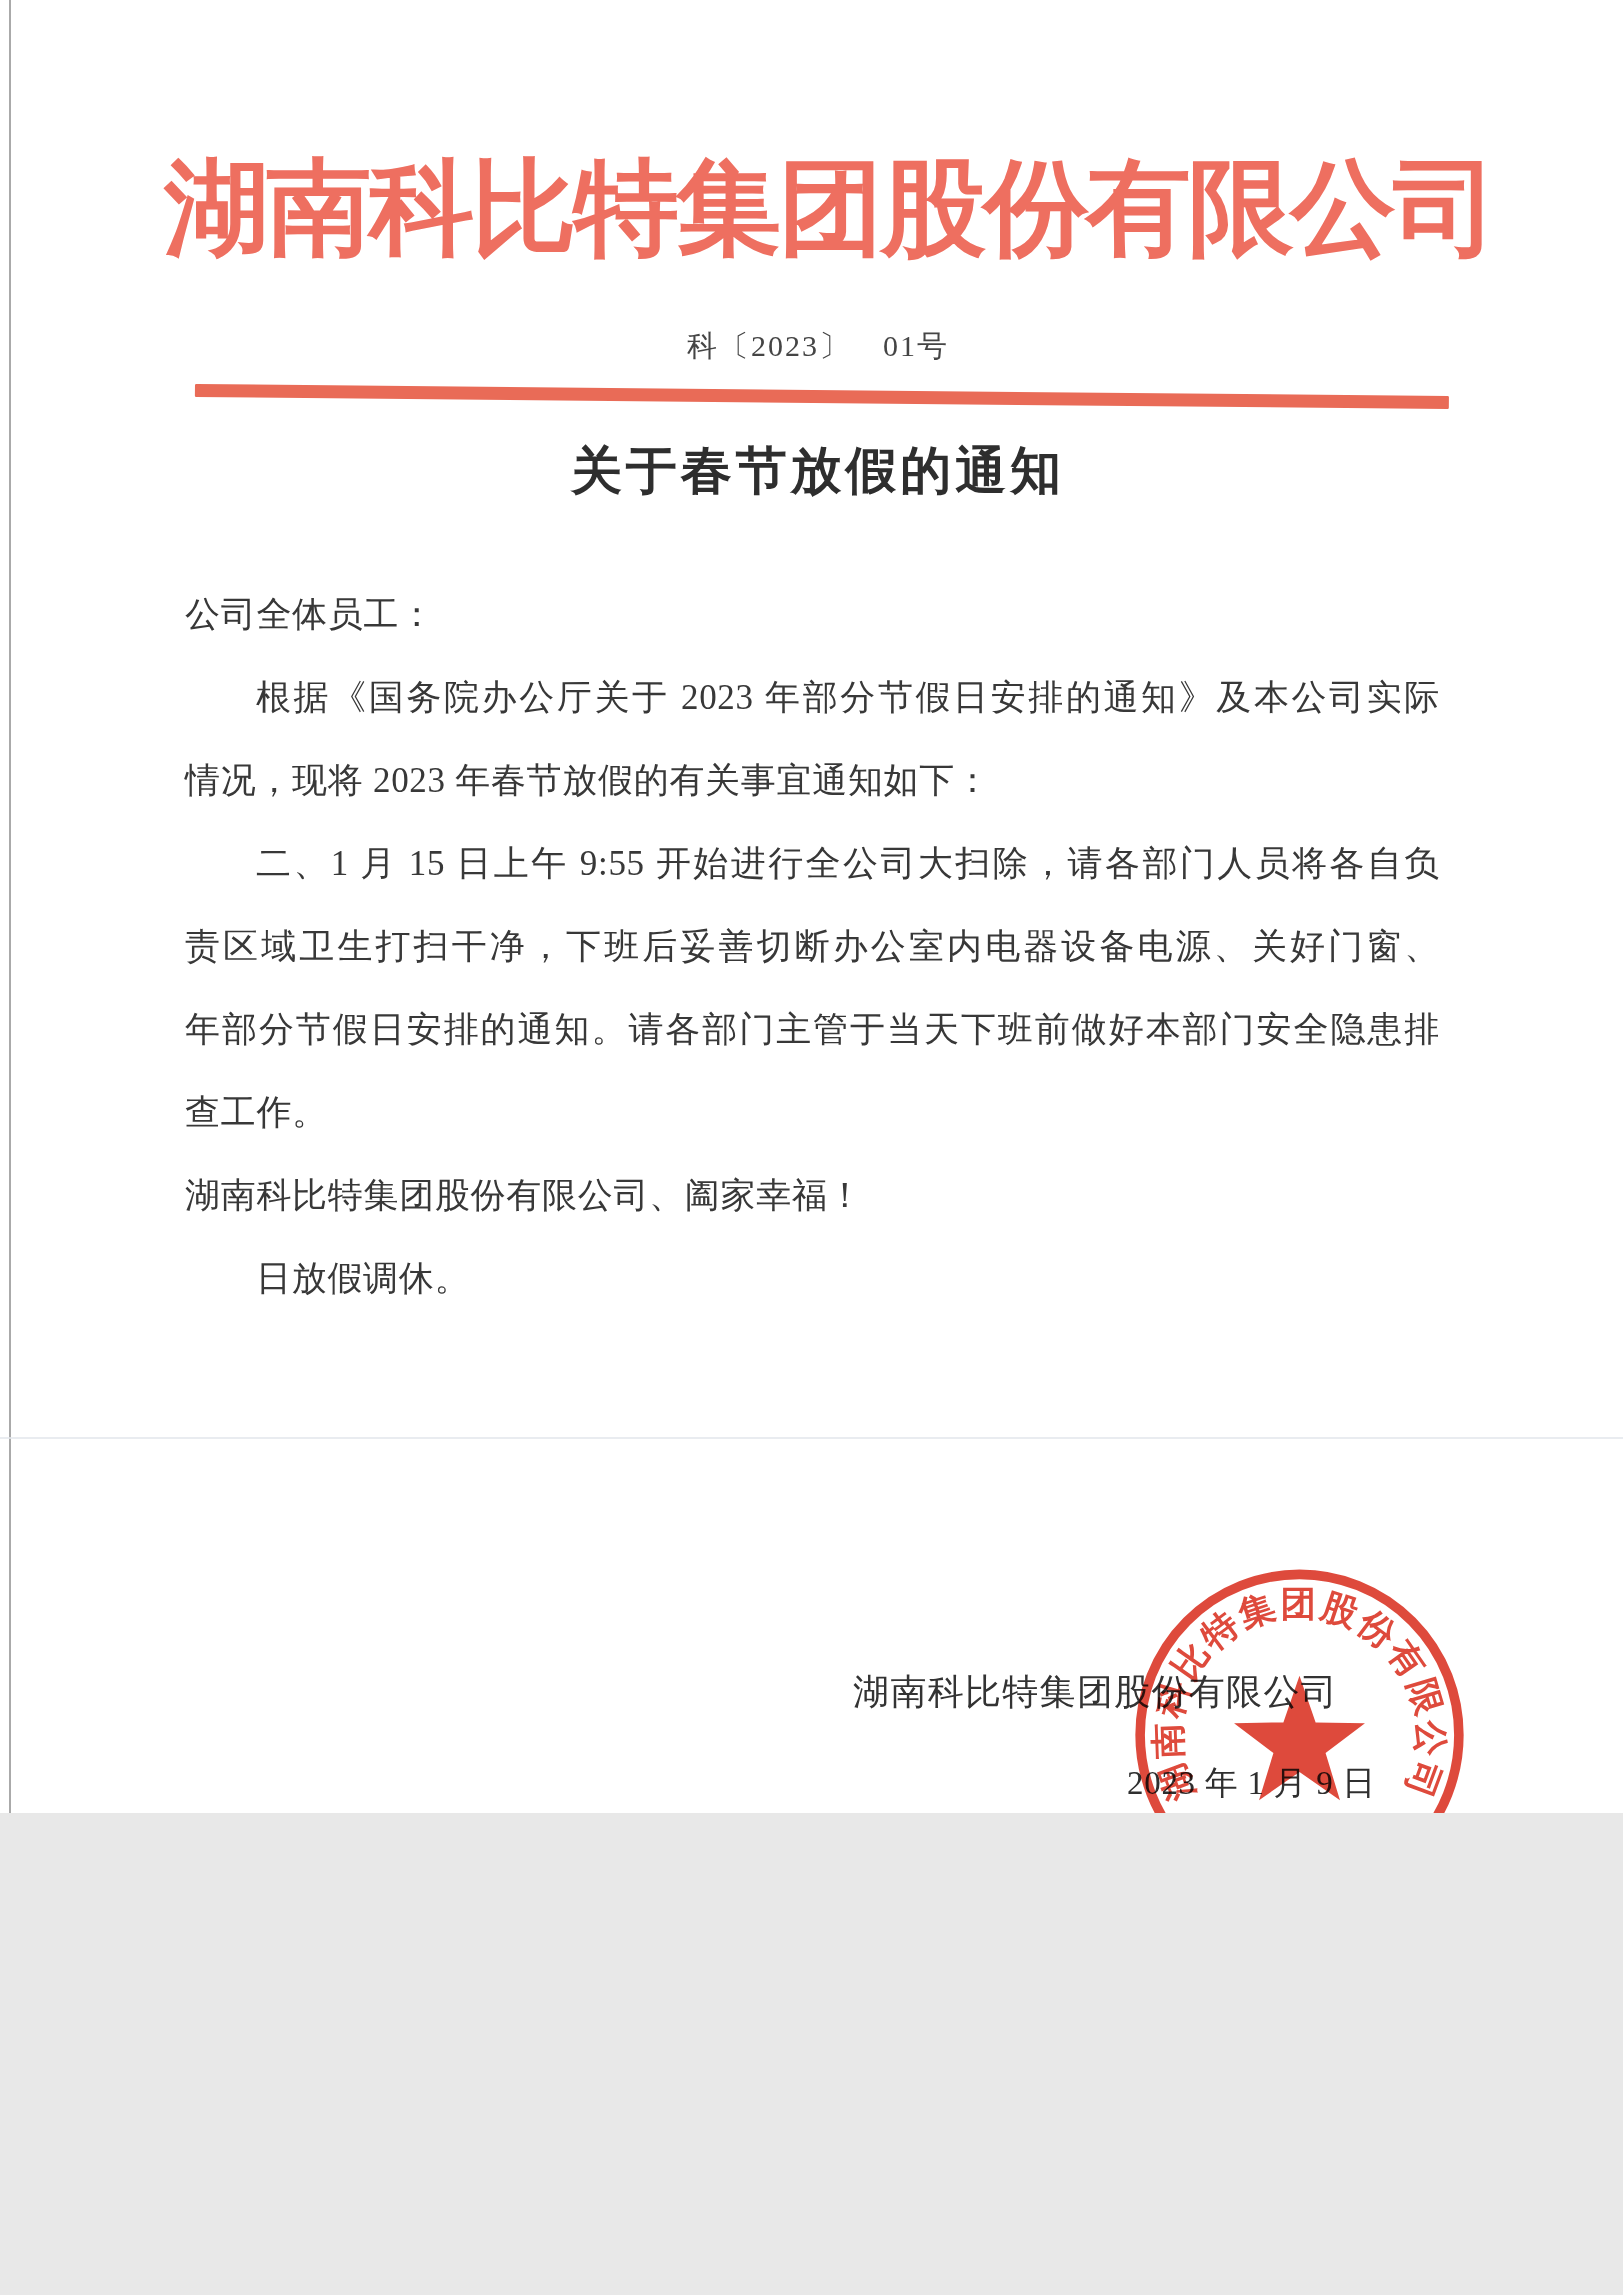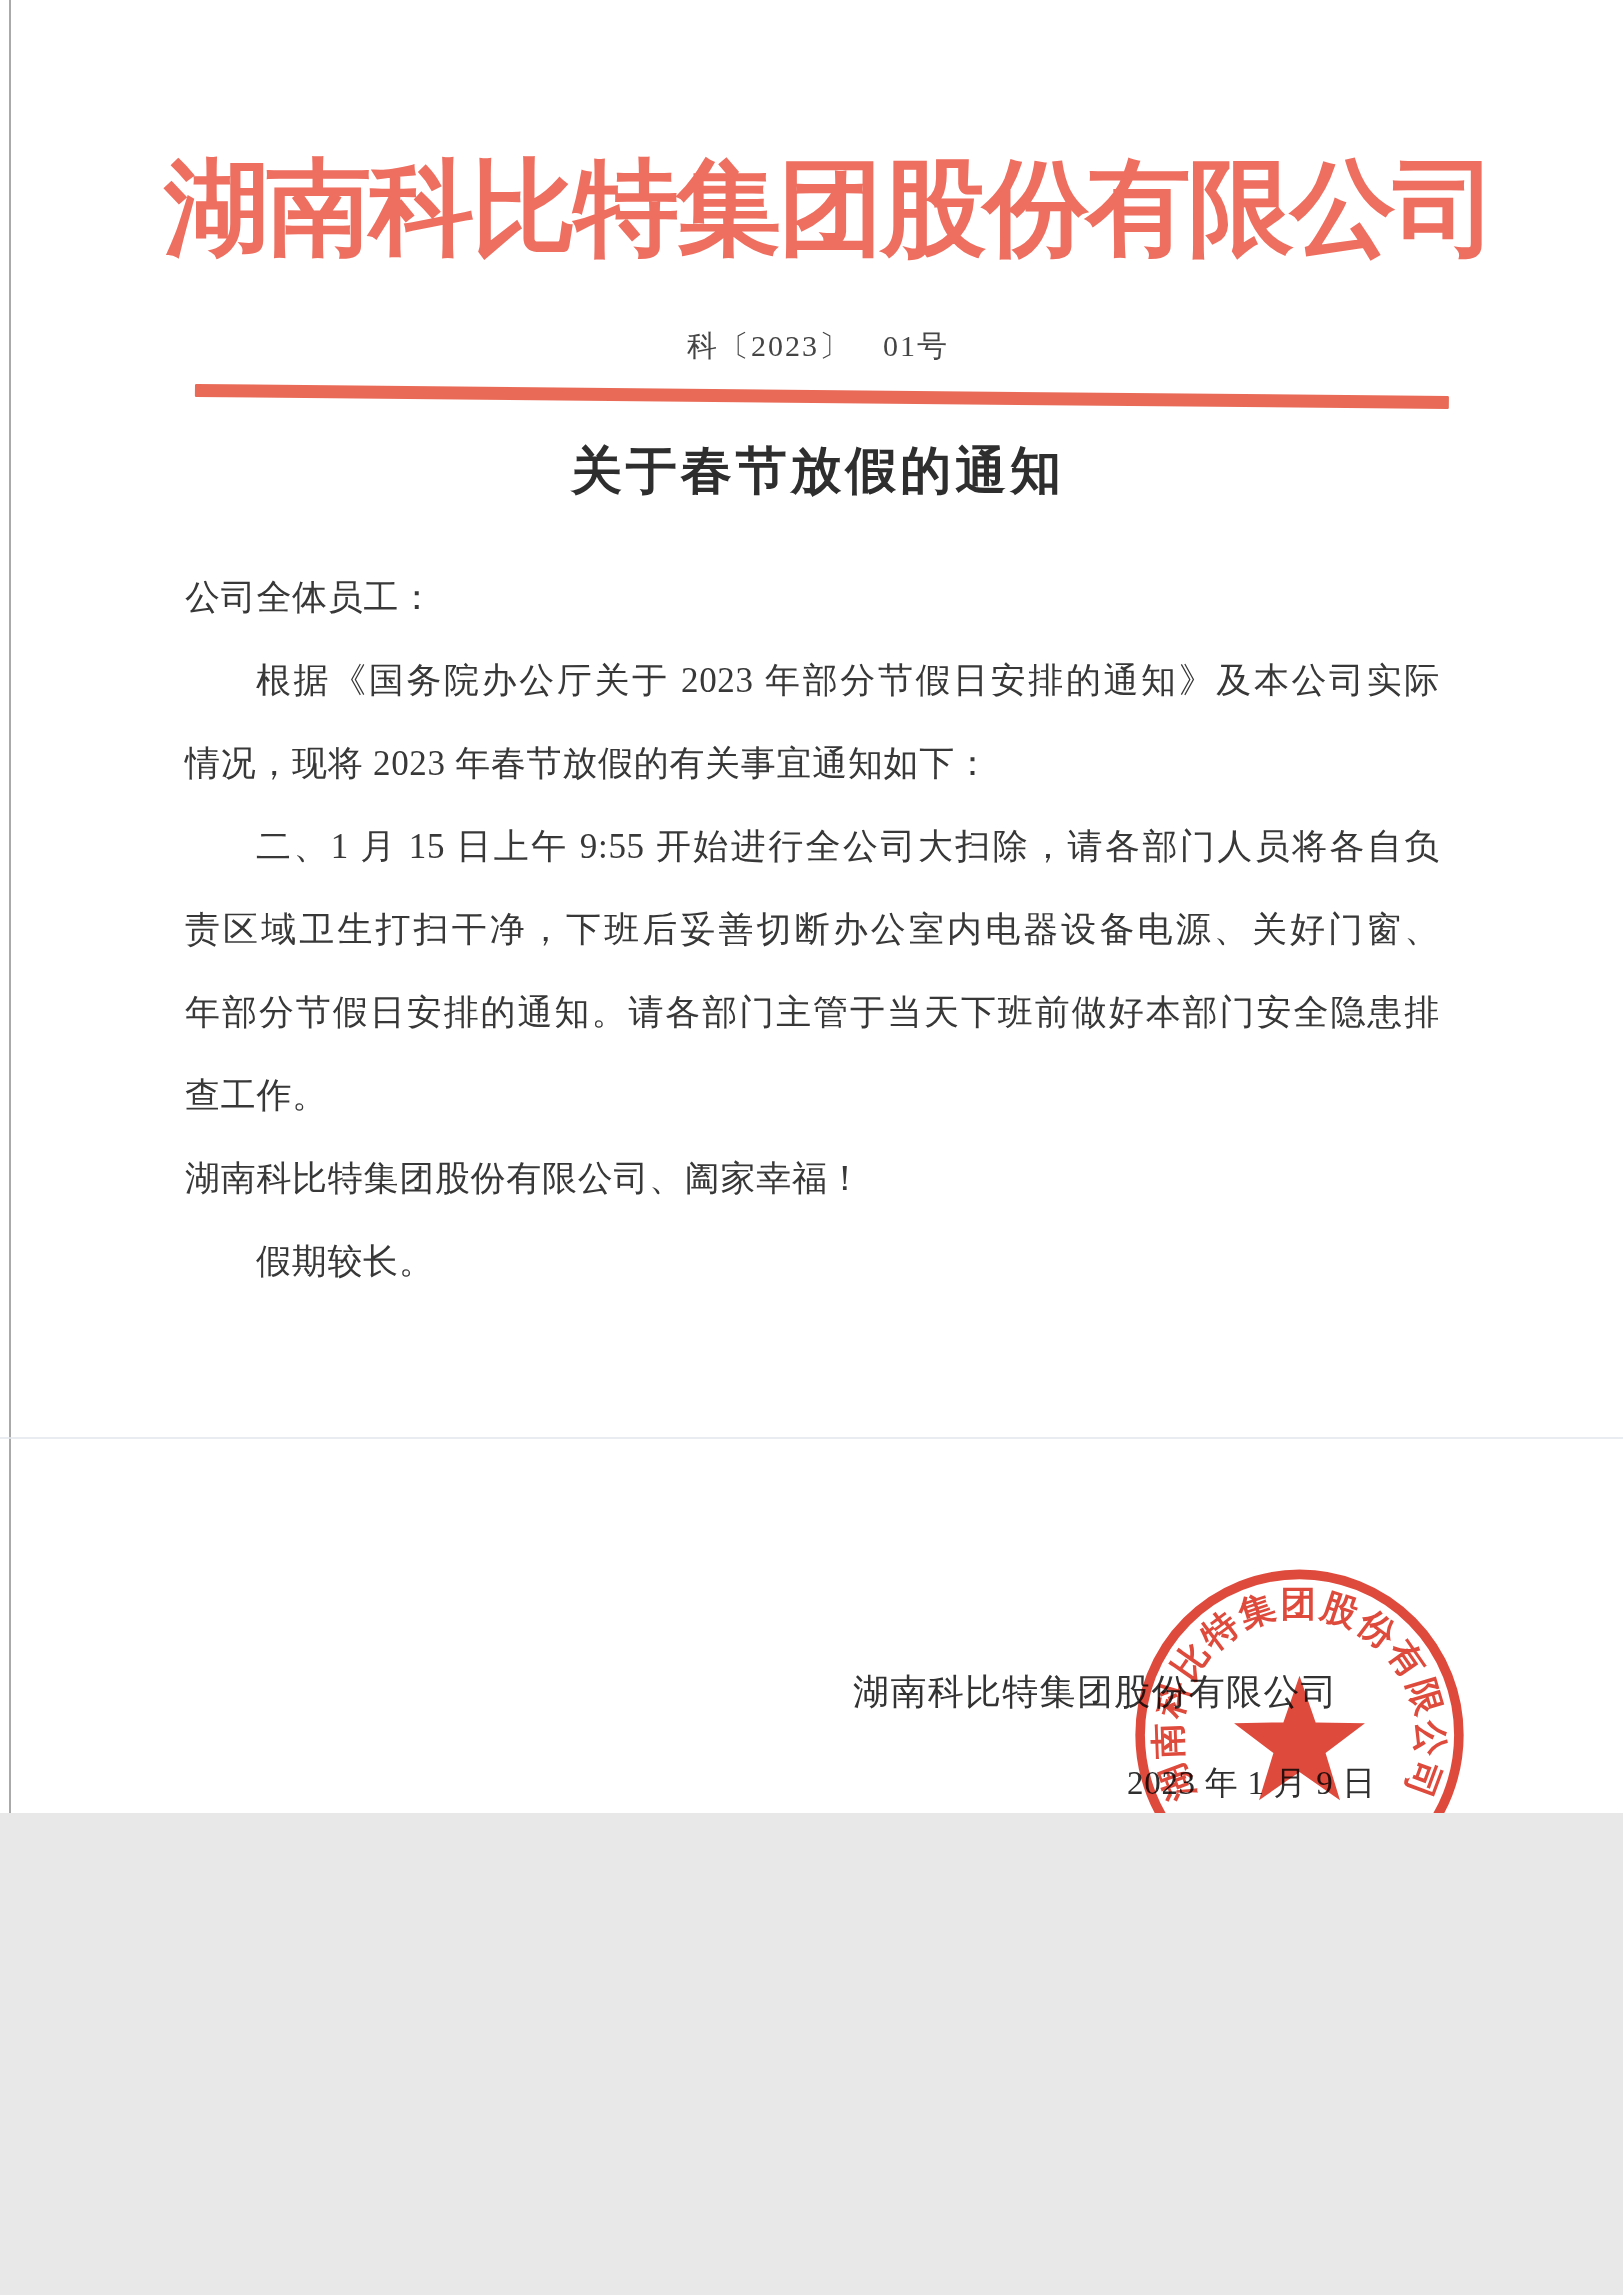--- a/index.html
+++ b/index.html
@@ -38,21 +38,21 @@
     border-radius:1.3px;
   }
   .notice-title{
     position:absolute;left:0;top:437px;width:1623px;
     text-align:center;
     font-weight:700;font-size:51px;letter-spacing:3.9px;color:#2e2e2e;
     transform:translateX(6.5px);
   }
   
   .body-block{
-    position:absolute;left:185px;top:556px;width:1255px;
+    position:absolute;left:185px;top:573px;width:1255px;
     font-size:35px;color:#383838;
   }
   .body-line{
     height:83px;line-height:83px;
     white-space:nowrap;
     letter-spacing:0.7px;
   }
   .body-line.justify{
     white-space:normal;
     text-align:justify;
@@ -96,21 +96,21 @@
 
   <div class="body-block">
     <div class="body-line">公司全体员工：</div>
     <div class="body-line indent justify">根据《国务院办公厅关于 2023 年部分节假日安排的通知》及本公司实际</div>
     <div class="body-line">情况，现将 2023 年春节放假的有关事宜通知如下：</div>
     <div class="body-line indent justify">二、1 月 15 日上午 9:55 开始进行全公司大扫除，请各部门人员将各自负</div>
     <div class="body-line justify">责区域卫生打扫干净，下班后妥善切断办公室内电器设备电源、关好门窗、</div>
     <div class="body-line justify">年部分节假日安排的通知。请各部门主管于当天下班前做好本部门安全隐患排</div>
     <div class="body-line">查工作。</div>
     <div class="body-line">湖南科比特集团股份有限公司、阖家幸福！</div>
-    <div class="body-line indent">假期较长。</div>
+    <div class="body-line indent">日放假调休。</div>
   </div>
 
   <div class="sig-company">湖南科比特集团股份有限公司</div>
 
   <div class="sig-date">2023 年 1 月 9 日</div>
 
   <svg class="seal" viewBox="0 0 560 560" xmlns="http://www.w3.org/2000/svg">
     <ellipse cx="280" cy="280" rx="250" ry="252" fill="none" stroke="#dc3a2b" stroke-width="15"></ellipse>
     <polygon fill="#dc3a2b" points="280,187 305.3,260.2 382.7,261.6 320.9,308.3 343.5,382.4 280,338 216.5,382.4 239.1,308.3 177.3,261.6 254.7,260.2"></polygon>
     <path id="seal-arc" d="M 110.6 359.1 A 187 187 0 1 1 449.4 359.1" fill="none"></path>

